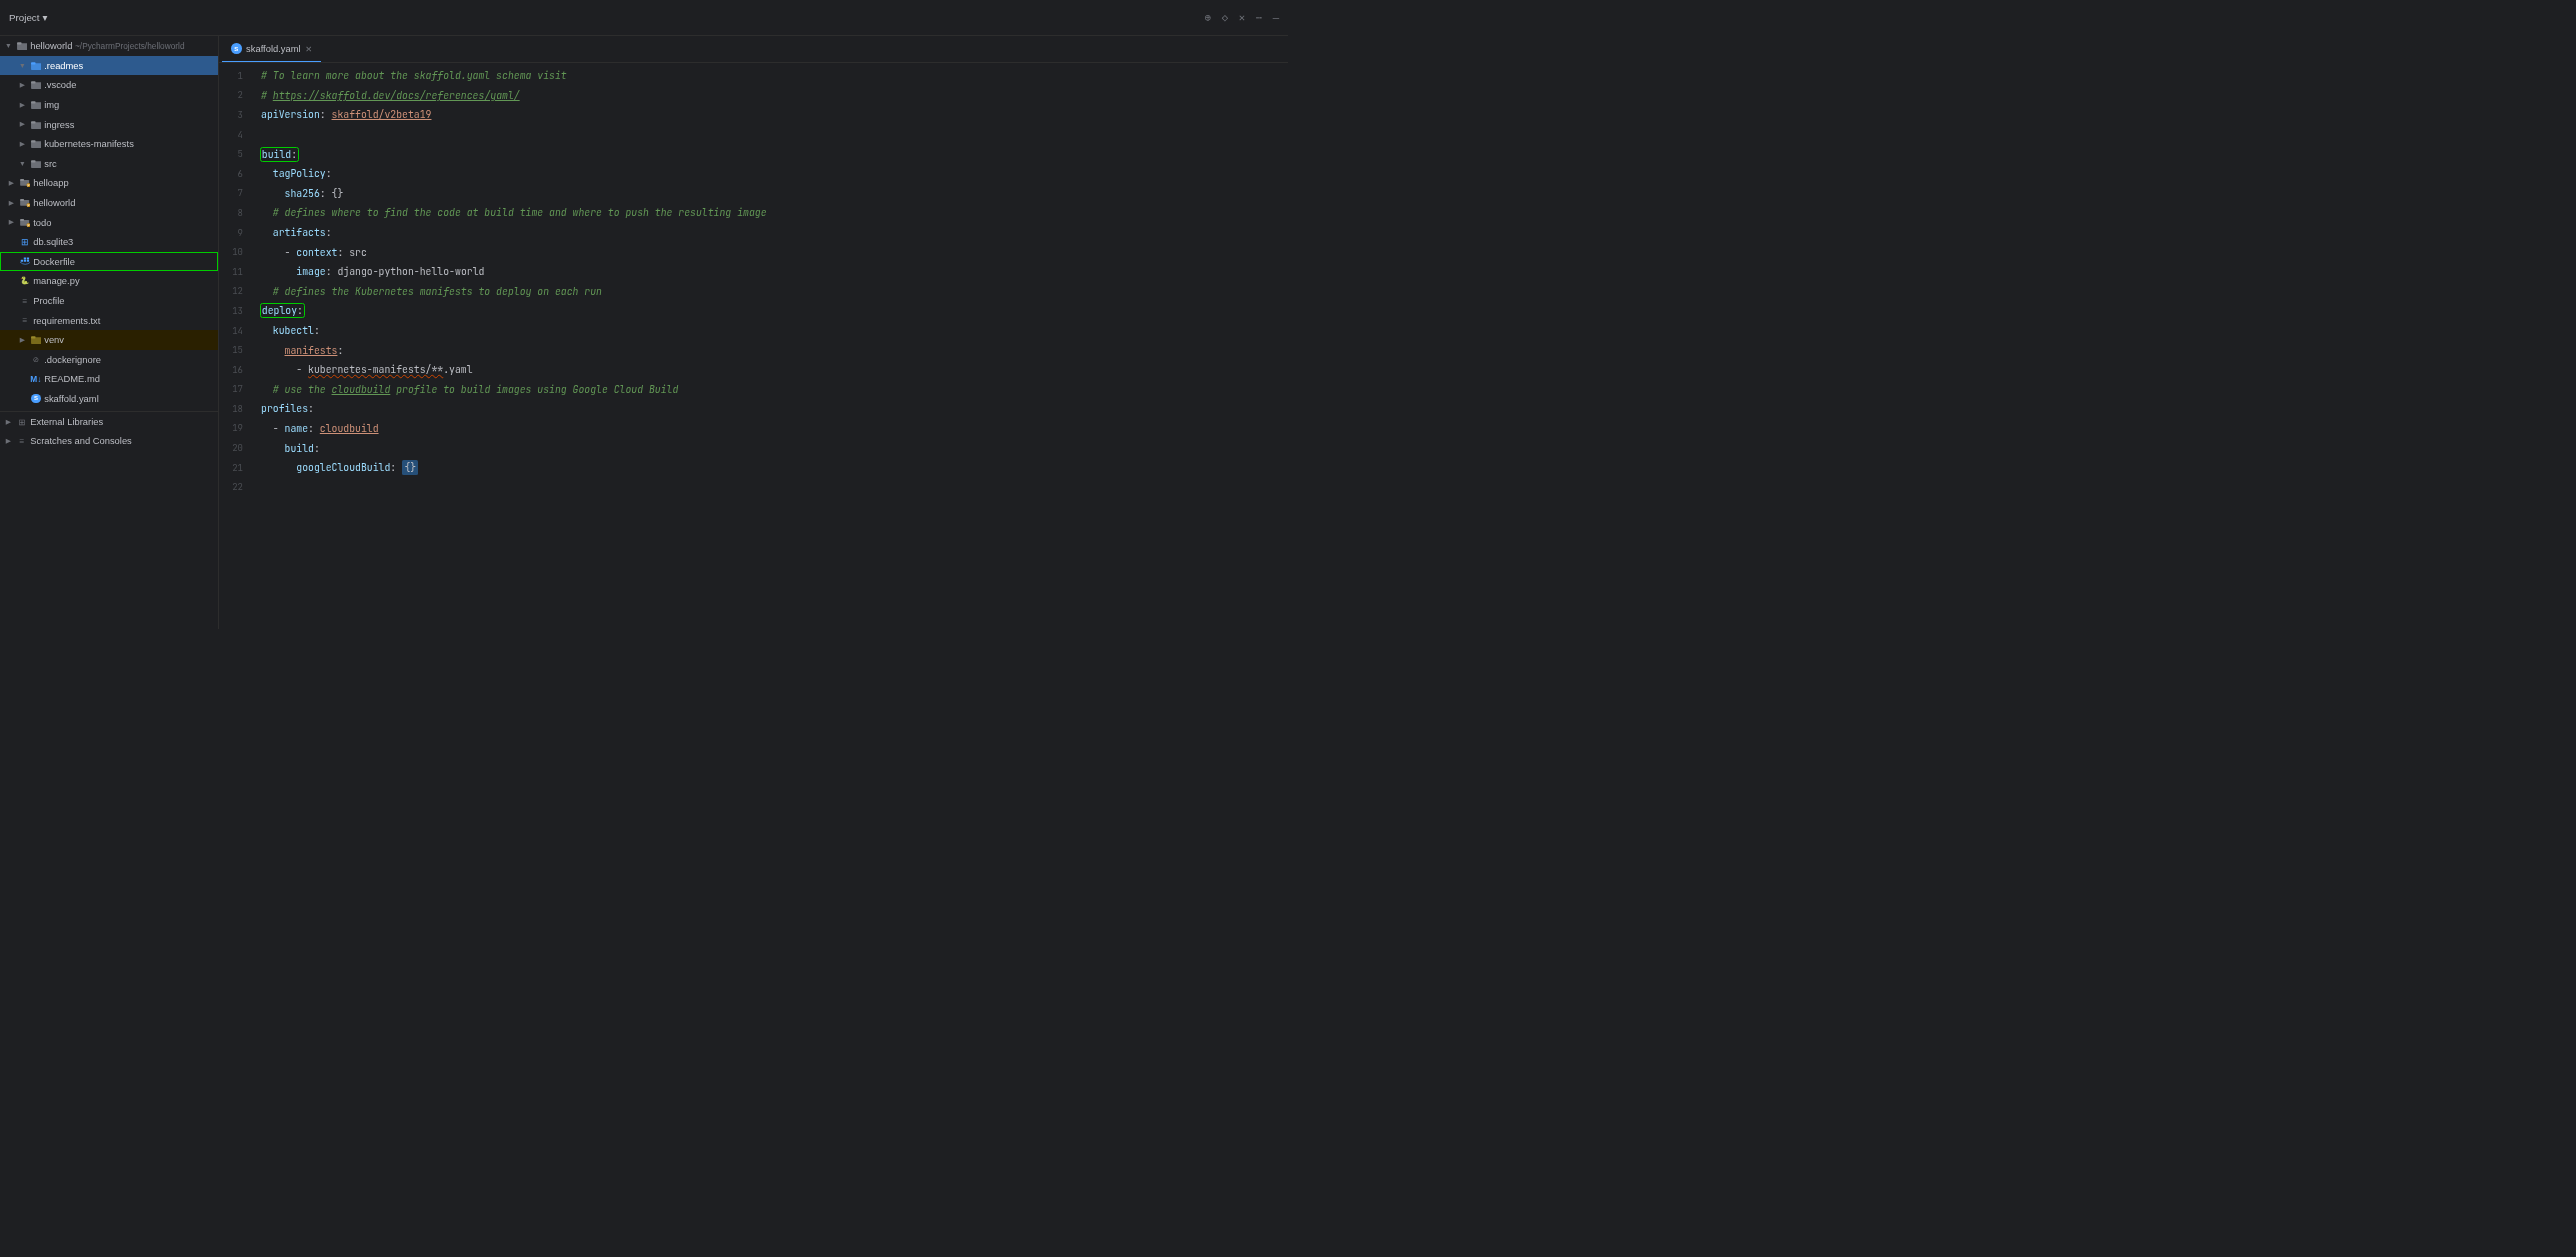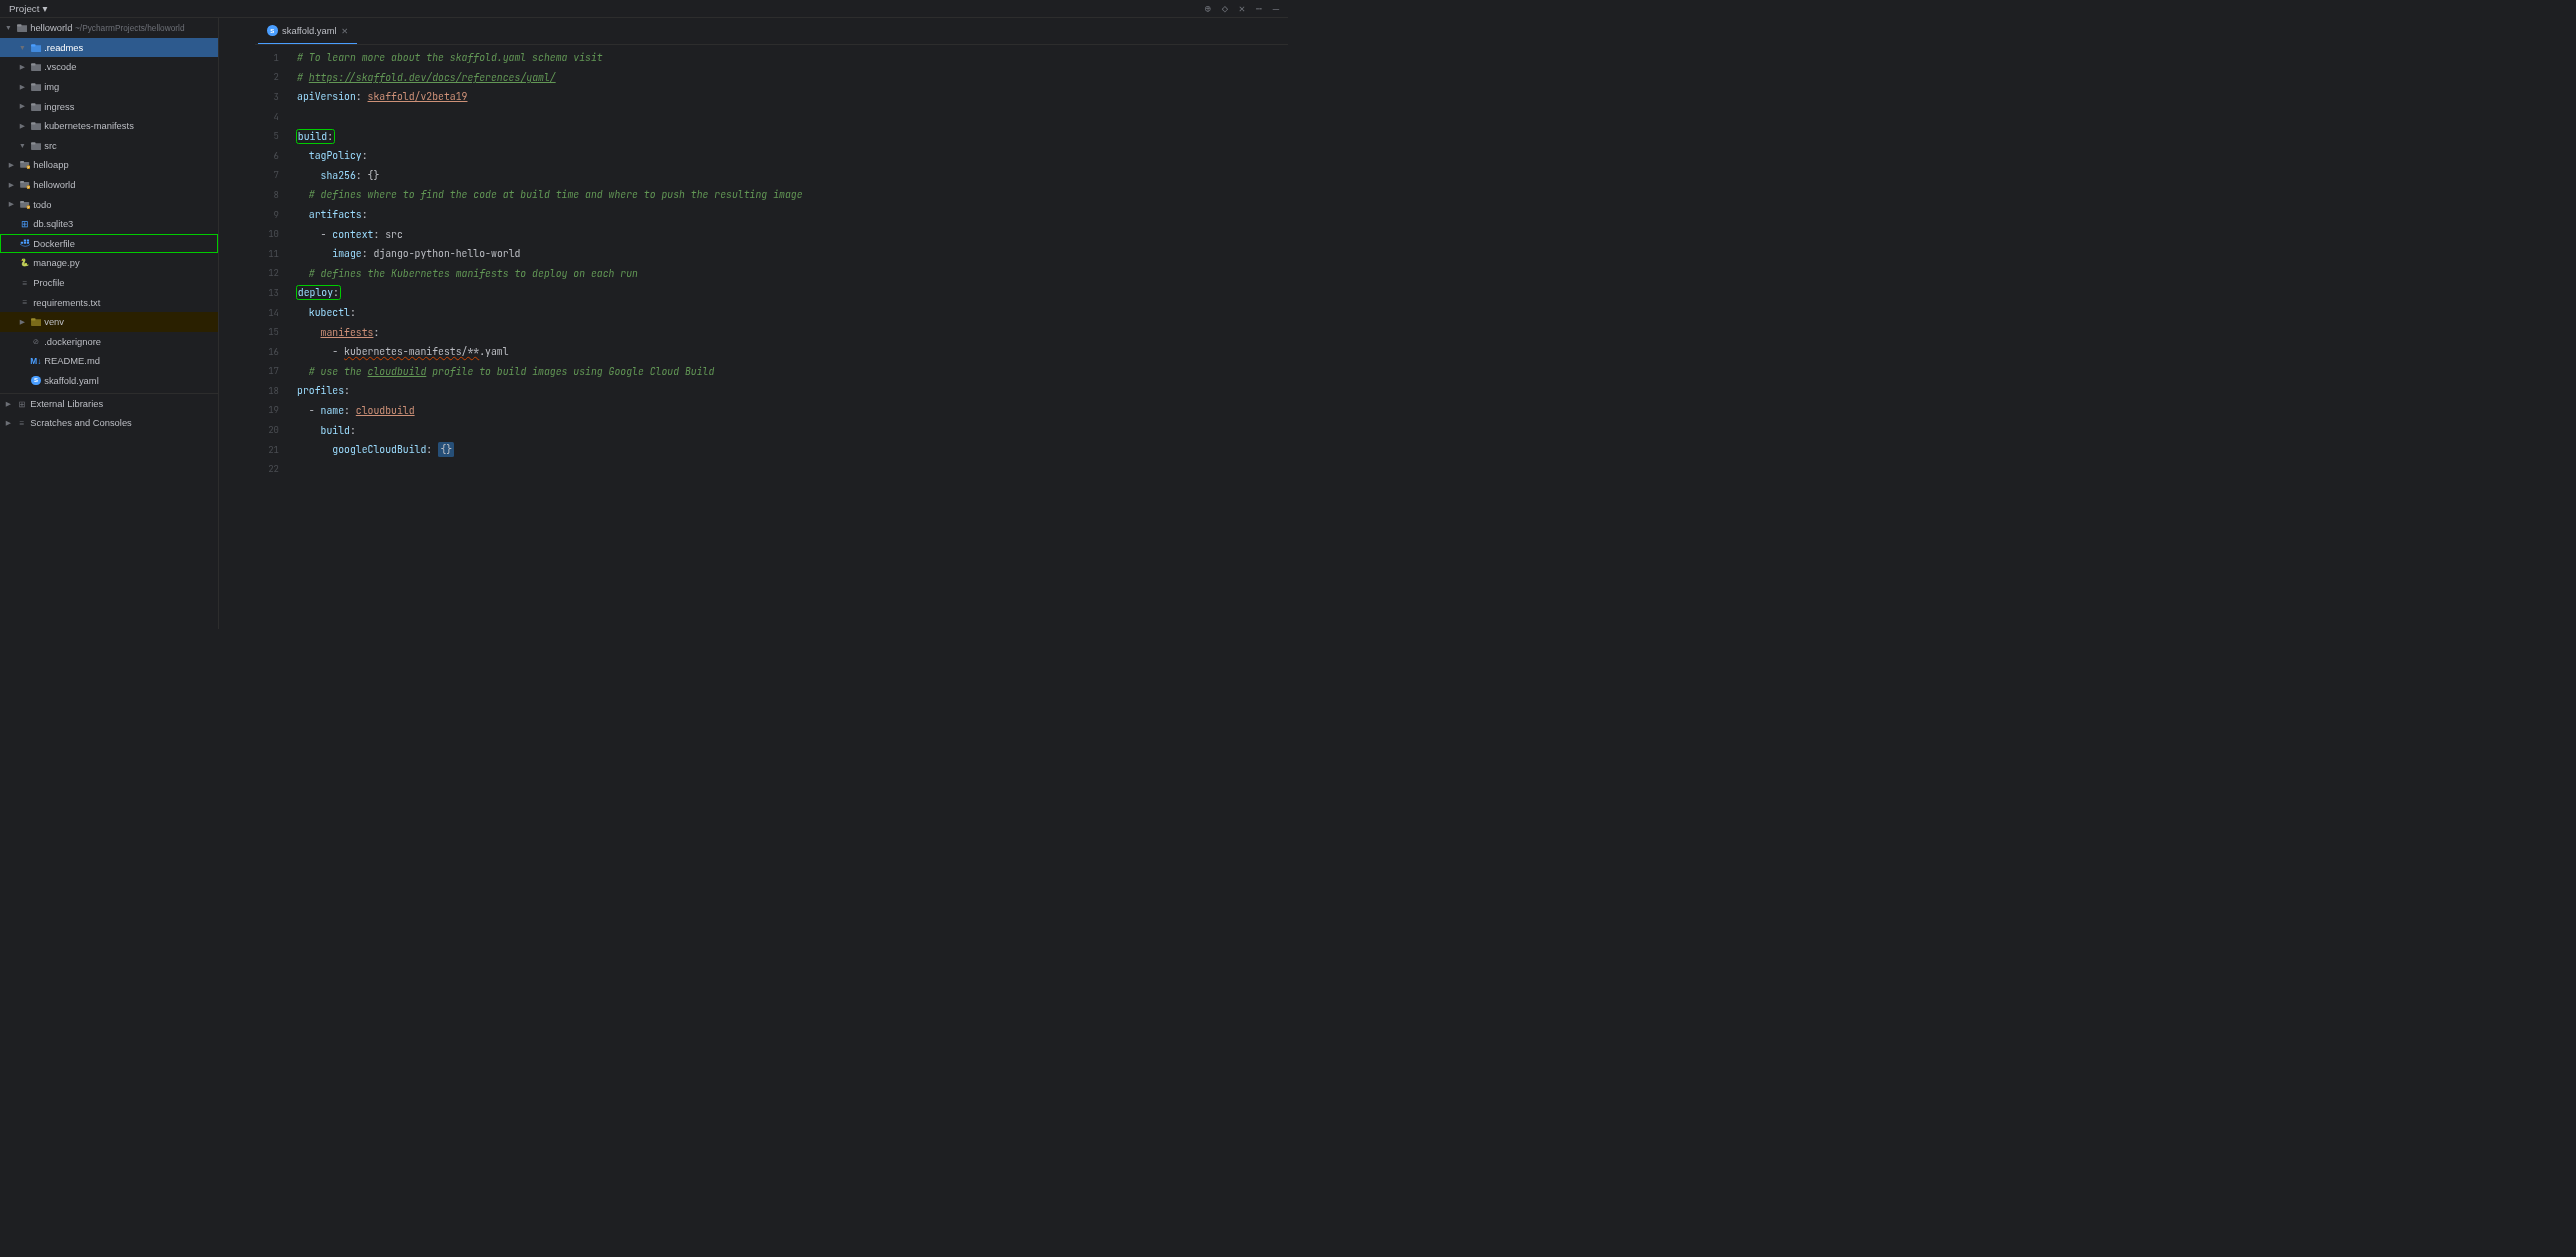--- a/index.html
+++ b/index.html
@@ -11,21 +11,21 @@
       height: 629px;
       overflow: hidden;
       display: flex;
       flex-direction: column;
     }
 
     
     .top-bar {
       display: flex;
       align-items: center;
-      height: 18px;
+      height: 36px;
       background: #1e1f22;
       border-bottom: 0.8px solid #2d2d2d;
       padding: 0 9px;
       gap: 6px;
     }
     .top-bar-title {
       font-family: -apple-system, BlinkMacSystemFont, 'Segoe UI', sans-serif;
       font-size: 9.8px;
       color: #bcbec4;
       font-weight: 500;
@@ -43,21 +43,20 @@
       color: #6c6f76;
       font-size: 10.6px;
       cursor: pointer;
     }
 
     
     .main-layout {
       display: flex;
       flex: 1;
       overflow: hidden;
-      gap: 36px;
     }
 
     
     .sidebar {
       width: 219px;
       background: #1e1f22;
       border-right: 0.8px solid #2d2d2d;
       overflow-y: auto;
       overflow-x: hidden;
       flex-shrink: 0;

